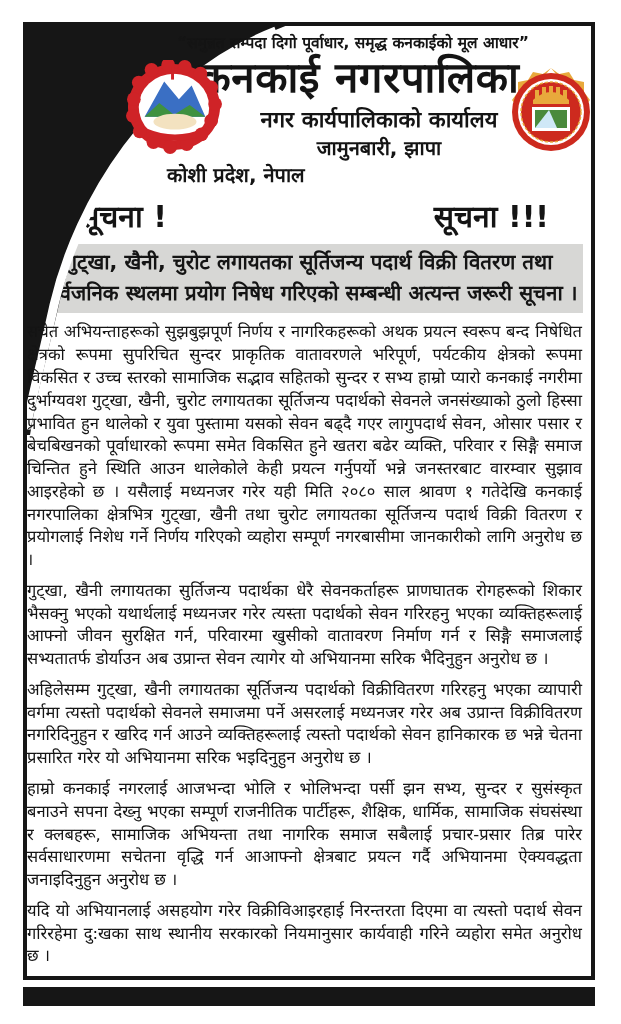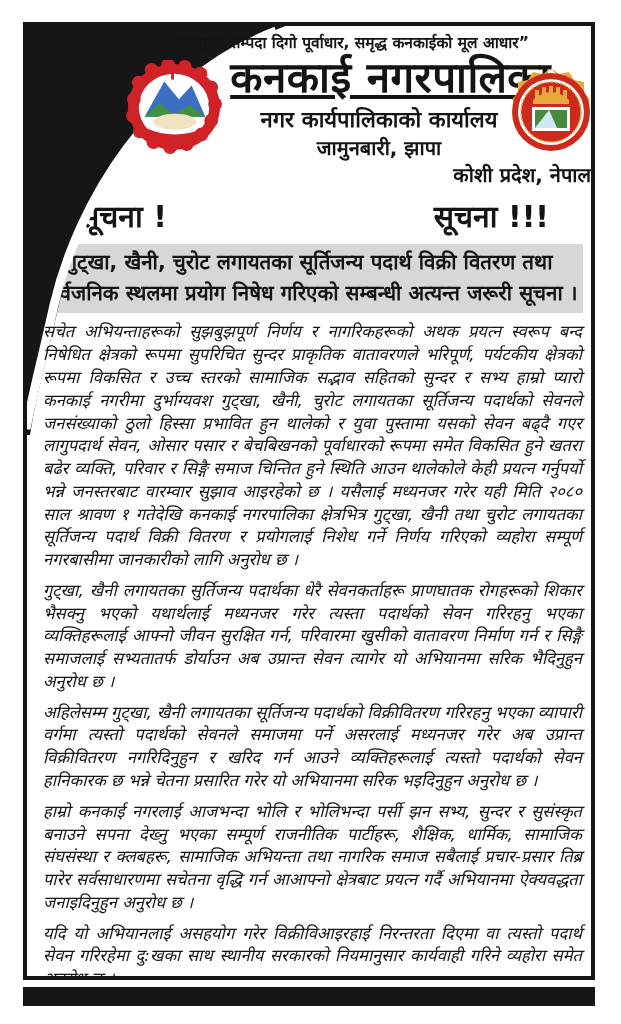--- a/index.html
+++ b/index.html
@@ -14,37 +14,37 @@
   .bottom-bar{
     position:absolute;left:23px;top:987px;width:572px;height:19px;background:#161616;
   }
   .swoosh{position:absolute;left:-1px;top:-1px;width:300px;height:410px;pointer-events:none;}
   .header{position:relative;z-index:2;}
   .quote{
     margin:8px 6px 0 150px;text-align:left;
     font-size:15.5px;font-weight:bold;letter-spacing:0px;line-height:1.25;
   }
   .title{
-    margin:2px 40px 0 140px;text-align:right;
-    font-size:42px;font-weight:bold;letter-spacing:0.5px;line-height:1.1;text-decoration:underline;
+    margin:2px 40px 0 140px;text-align:center;
+    font-size:42px;font-weight:bold;letter-spacing:0.5px;line-height:1.1;
   }
   .office{margin:5px 0 0 140px;text-align:center;font-size:22px;font-weight:bold;line-height:1.2;}
   .addr{margin:3px 0 0 140px;text-align:center;font-size:20px;font-weight:bold;line-height:1.2;}
-  .prov{margin:3px 0 0 140px;text-align:right;font-size:20px;font-weight:bold;line-height:1.2;}
+  .prov{margin:3px 0 0 140px;text-align:left;font-size:20px;font-weight:bold;line-height:1.2;}
   .notice-row{
     display:flex;justify-content:space-between;align-items:baseline;
     margin:8px 0 0;padding:0 42px 0 52px;
     font-size:30px;font-weight:bold;
   }
   .headline-box{
     margin:8px 8px 0 8px;background:#d7d7d5;
     text-align:center;font-size:20.5px;font-weight:bold;line-height:1.5;
     padding:3px 2px 5px;
   }
-  .body-text{position:relative;z-index:2;padding:8px 9px 0 16px;font-style:italic;}
+  .body-text{position:relative;z-index:2;padding:8px 9px 0 0;}
   .body-text p{
     margin:0 0 8px 0;font-size:16.5px;line-height:1.38;text-align:justify;
     font-weight:normal;
   }
   .logo{position:absolute;z-index:3;}
   .logo-left{left:98px;top:34px;width:98px;height:94px;}
   .logo-right{left:484px;top:40px;width:80px;height:86px;}
 </style>
 </head>
 <body>

